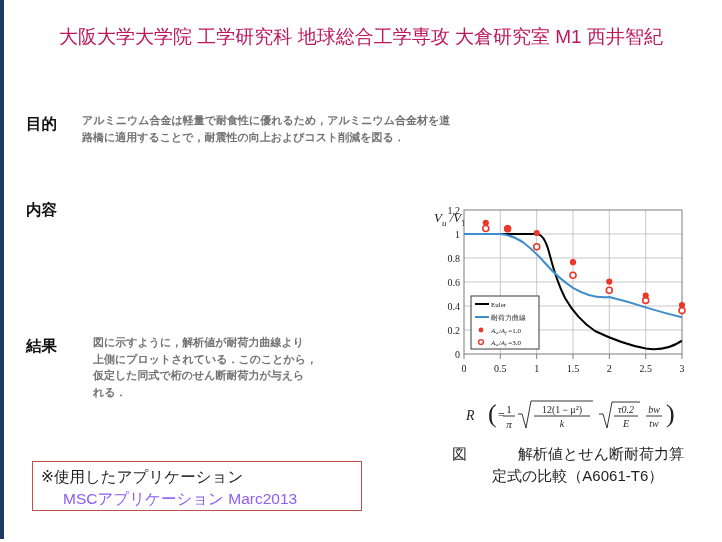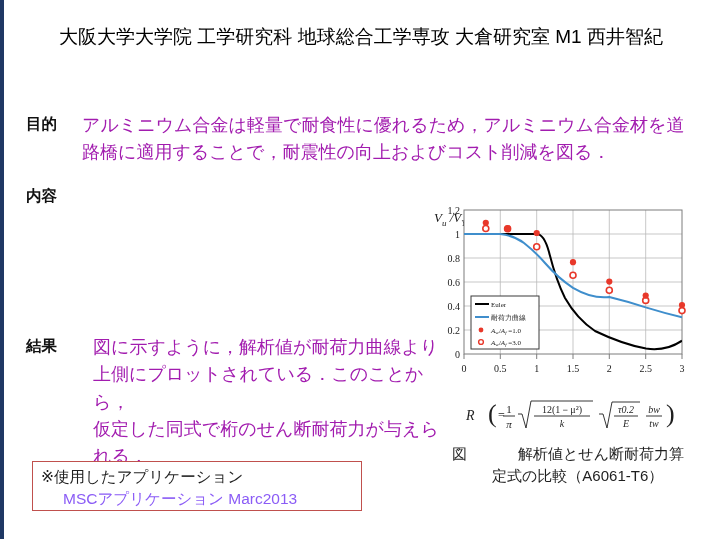--- a/index.html
+++ b/index.html
@@ -46,51 +46,51 @@
     letter-spacing: -0.2px;
     line-height: 1.12;
     color: #111111;
     white-space: nowrap;
   }
   .subtitle {
     margin-top: 4px;
     font-size: 19px;
     font-weight: 400;
     line-height: 1.15;
-    color: #000000;
+    color: #be185d;
     white-space: nowrap;
   }
 
   
   .section {
     position: absolute;
     display: flex;
     align-items: flex-start;
   }
   .sec-label {
     font-size: 15.5px;
     font-weight: bold;
     color: #111111;
     flex: 0 0 auto;
     line-height: 1.52;
     padding-top: 0px;
   }
   .sec-body {
-    font-size: 18px;
-    font-weight: 400;
-    color: #a21caf;
+    font-size: 11px;
+    font-weight: 700;
+    color: #737373;
     line-height: 1.52;
     white-space: pre-line;
   }
 
   #sec-purpose { left: 26px; top: 112px; width: 680px; }
   #sec-purpose .sec-label { width: 56px; }
   #sec-purpose .sec-body  { width: 610px; }
 
-  #sec-content { left: 26px; top: 184px; width: 420px; }
+  #sec-content { left: 26px; top: 198px; width: 420px; }
   #sec-content .sec-label { width: 56px; }
   #sec-content .sec-body  { width: 352px; }
 
   #sec-result { left: 26px; top: 334px; width: 420px; gap: 11px; }
   #sec-result .sec-label { width: 56px; }
   #sec-result .sec-body  { width: 352px; }
 
   
   .note-box {
     position: absolute;

